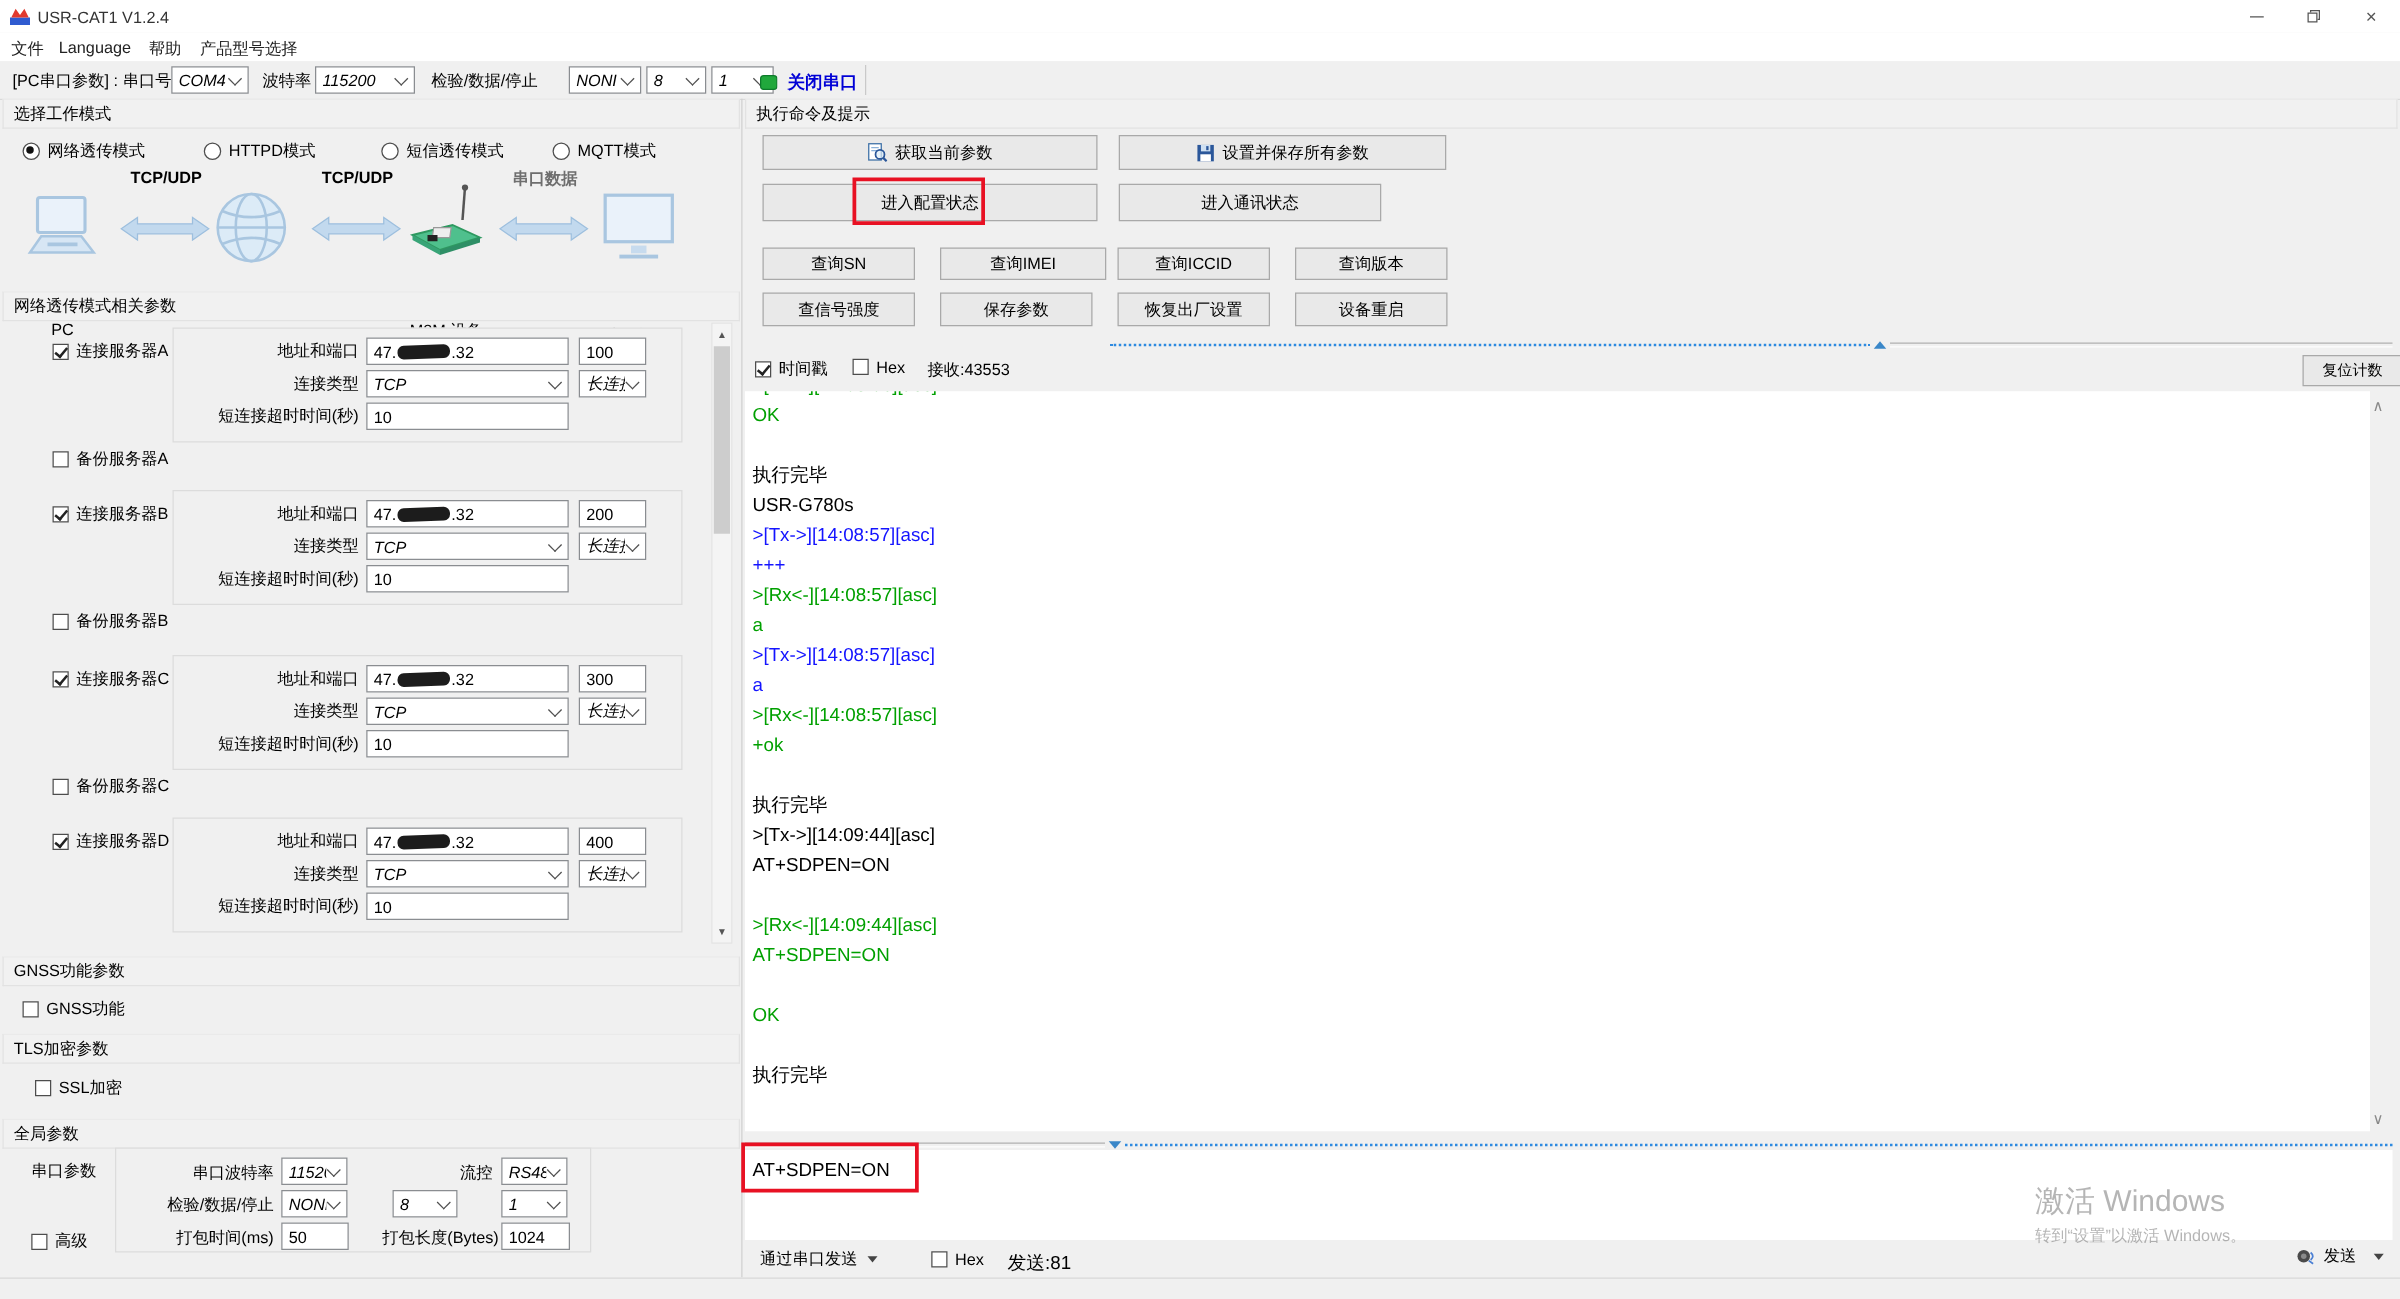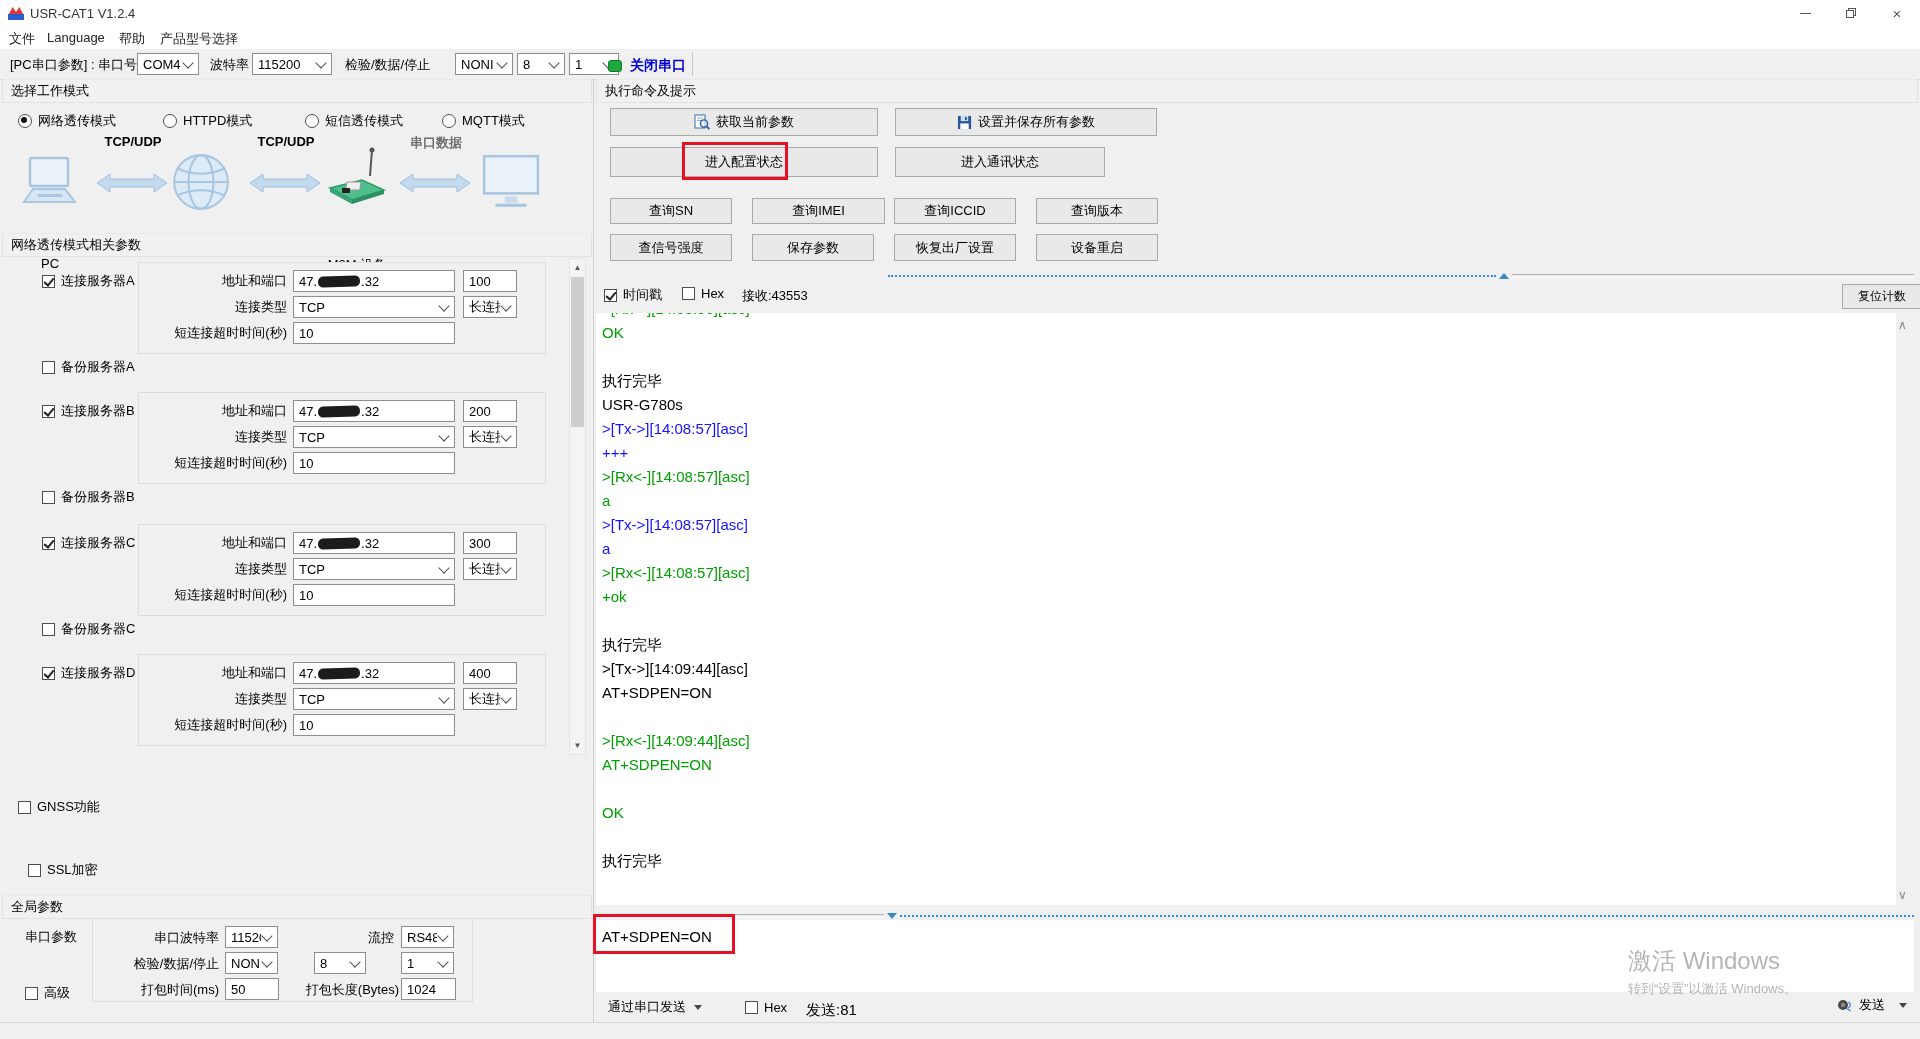--- a/index.html
+++ b/index.html
@@ -8,21 +8,21 @@
   .abs{position:absolute;}
   
   .titlebar{left:0;top:0;width:1920px;height:26px;background:#fff;}
   .title-text{left:30px;top:6px;font-size:13px;color:#333;}
   .win-btn{top:0;width:46px;height:26px;display:flex;align-items:center;justify-content:center;color:#555;}
   .menubar{left:0;top:26px;width:1920px;height:23px;background:#fff;}
   .menu-item{top:4px;font-size:13px;color:#222;}
   .toolbar{left:0;top:49px;width:1920px;height:30px;background:#f0f0f0;border-bottom:1px solid #d9d9d9;}
   .tb-label{top:7px;font-size:13px;}
   .combo{background:#fff;border:1px solid #8a8d91;height:22px;box-sizing:border-box;display:flex;align-items:center;padding-left:5px;font-size:13px;white-space:nowrap;overflow:hidden;}
-  .combo .txt{flex:1;overflow:hidden;white-space:nowrap;}
+  .combo .txt{flex:1;overflow:hidden;white-space:nowrap;font-style:italic;}
   .chev{width:7px;height:7px;border-left:1px solid #505050;border-bottom:1px solid #505050;transform:rotate(-45deg);margin:0 6px 3px 2px;flex:none;}
   .vsep{width:1px;background:#c9c9c9;}
   
   .cb{width:13px;height:13px;background:#fff;border:1px solid #4d4d4d;box-sizing:border-box;position:relative;flex:none;display:inline-block;}
   .cb.on:after{content:"";position:absolute;left:3px;top:0px;width:4px;height:8px;border-right:2px solid #222;border-bottom:2px solid #222;transform:rotate(40deg);}
   .radio{width:14px;height:14px;border:1px solid #4d4d4d;border-radius:50%;background:#fff;box-sizing:border-box;position:relative;display:inline-block;flex:none;}
   .radio.on:after{content:"";position:absolute;left:2px;top:2px;width:6px;height:6px;border-radius:50%;background:#111;}
   .cbrow{display:flex;align-items:center;gap:6px;font-size:13px;white-space:nowrap;}
   .sec{height:24px;line-height:22px;background:#f1f1f1;border:1px solid #e2e2e2;border-top-color:#eaeaea;box-sizing:border-box;padding-left:8px;font-size:13px;}
   .btn{background:#e9e9e9;border:1px solid #a9a9a9;box-sizing:border-box;display:flex;align-items:center;justify-content:center;gap:6px;font-size:13px;color:#000;}
@@ -326,24 +326,26 @@
       </div>
     </div>
   </div>
 
   <div class="abs vscroll" style="left:569px;top:179px;width:17px;height:497px">
     <div class="sb-arrow" style="position:absolute;top:1px;left:0">▲</div>
     <div class="sb-thumb" style="top:18px;height:150px"></div>
     <div class="sb-arrow" style="position:absolute;bottom:1px;left:0">▼</div>
   </div>
 
+  <div class="abs sec" style="left:2px;top:686px;width:590px">GNSS功能参数</div>
   <label class="abs cbrow" style="left:18px;top:719px">
     <span class="cb"></span>
       <span>GNSS功能</span>
   </label>
+  <div class="abs sec" style="left:2px;top:748px;width:590px">TLS加密参数</div>
   <label class="abs cbrow" style="left:28px;top:782px">
     <span class="cb"></span>
       <span>SSL加密</span>
   </label>
   <div class="abs sec" style="left:2px;top:816px;width:590px">全局参数</div>
 
   <span class="abs flabel" style="left:25px;top:849px">串口参数</span>
   <div class="abs grp" style="left:92px;top:839px;width:381px;height:84px">
     <span class="abs flabel" style="left:0;top:10px;width:126px">串口波特率</span>
     <div class="abs combo" style="left:132px;top:7px;width:53px">

